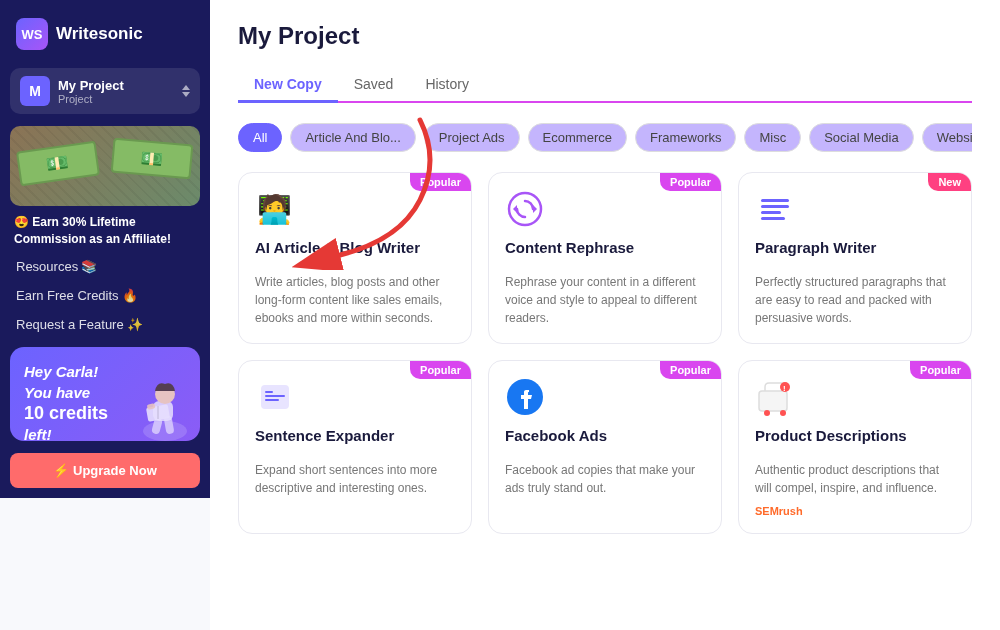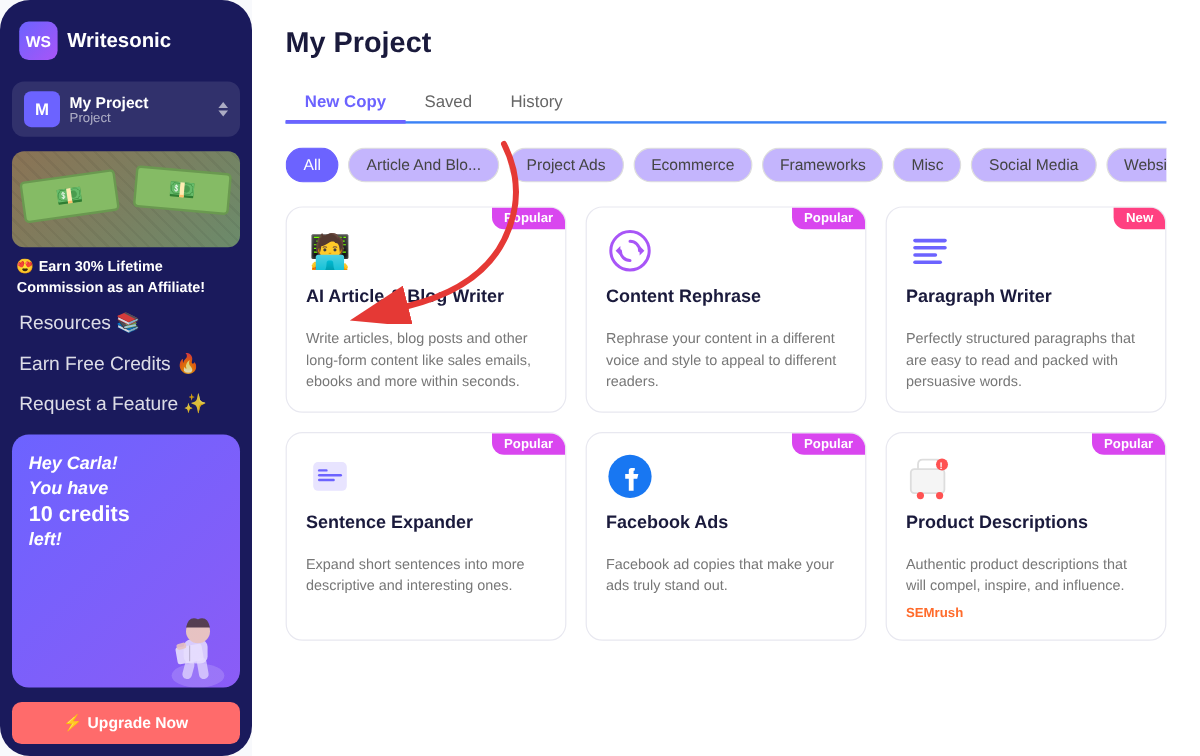--- a/index.html
+++ b/index.html
@@ -3,26 +3,25 @@
   <meta charset="utf-8">
   <style>
     * { box-sizing: border-box; margin: 0; padding: 0; }
     body { font-family: -apple-system, BlinkMacSystemFont, 'Segoe UI', sans-serif; display: flex; width: 1000px; height: 630px; overflow: hidden; background: #f8f9fc; }
 
     
     #sidebar {
       width: 210px;
       min-width: 210px;
       background: #1a1a5c;
-      height: 630px;
+      height: 498px;
       display: flex;
       flex-direction: column;
       color: white;
       overflow: hidden;
-      border-radius: 25px;
     }
 
     .sidebar-logo {
       display: flex;
       align-items: center;
       gap: 8px;
       padding: 18px 16px 14px;
     }
 
     .sidebar-logo-icon {
@@ -151,21 +150,21 @@
     }
 
     .sidebar-links {
       padding: 0 10px;
       display: flex;
       flex-direction: column;
       gap: 4px;
     }
 
     .sidebar-link {
-      font-size: 16px;
+      font-size: 13px;
       color: rgba(255,255,255,0.85);
       padding: 5px 6px;
       border-radius: 6px;
       cursor: pointer;
       display: flex;
       align-items: flex-start;
       gap: 6px;
     }
 
     
@@ -232,21 +231,21 @@
       font-size: 24px;
       font-weight: 700;
       color: #1a1a3c;
       margin-bottom: 18px;
     }
 
     
     .tabs {
       display: flex;
       gap: 0;
-      border-bottom: 2px solid #3b82f6;
+      border-bottom: 2px solid #d946ef;
       margin-bottom: 20px;
     }
 
     .tab {
       padding: 8px 16px;
       font-size: 14px;
       font-weight: 500;
       color: #666;
       cursor: pointer;
       border-bottom: 3px solid transparent;

